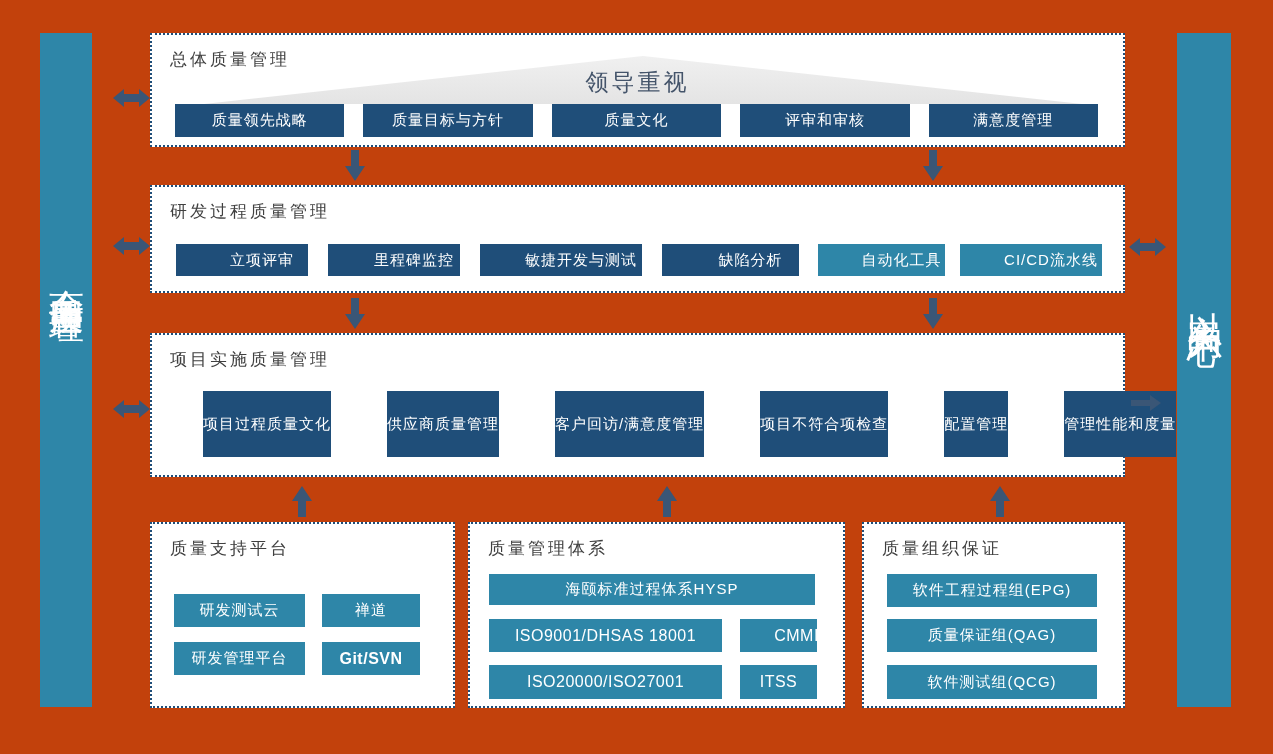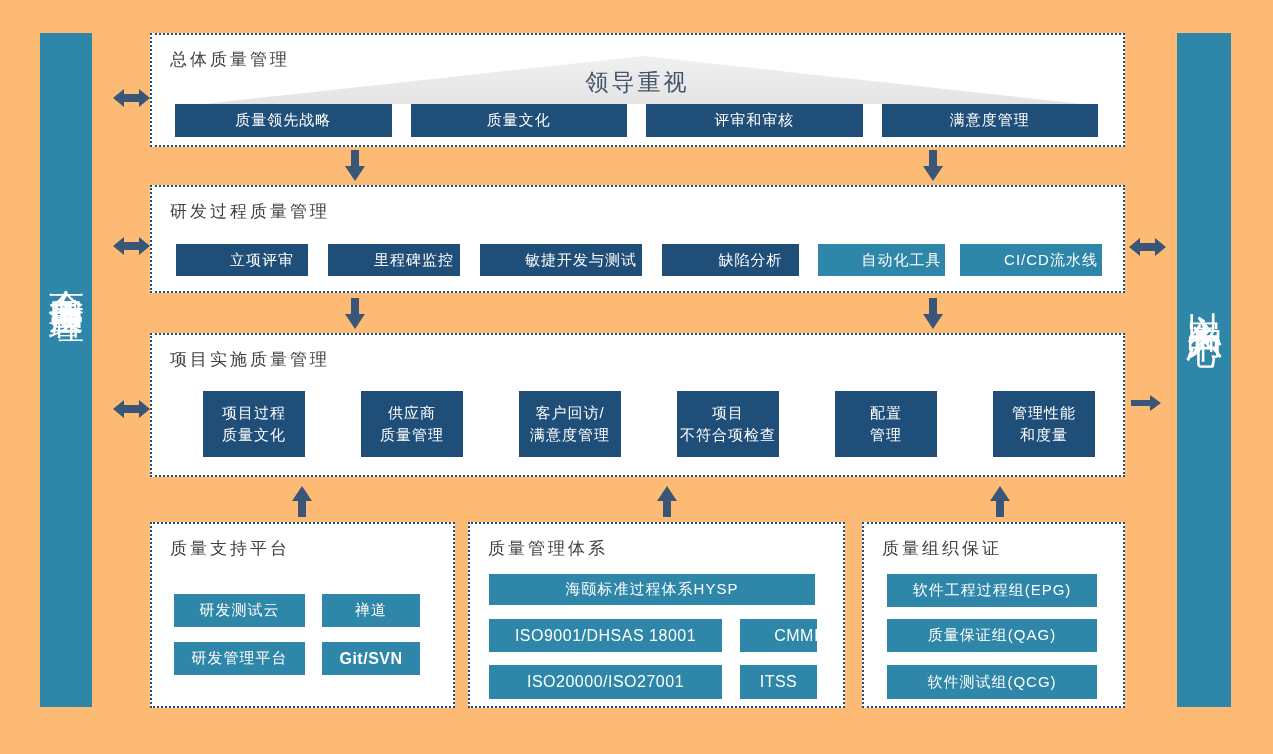--- a/index.html
+++ b/index.html
@@ -1,17 +1,17 @@
 <!DOCTYPE html>
 <html><head>
 <meta charset="utf-8">
 <style>
   html,body{margin:0;padding:0;background:#ffffff;}
   .canvas{
-    position:relative;width:1273px;height:754px;background:#fdba74;overflow:hidden;
+    position:relative;width:1273px;height:754px;background:#c2410c;overflow:hidden;
     font-family:"Liberation Sans","DejaVu Sans",sans-serif;
   }
   
   .sidebar{position:absolute;top:33px;height:674px;background:#2e86a8;}
   .sidebar.left{left:40px;width:52px;}
   .sidebar.right{left:1177px;width:54px;}
   .vtext{
     position:absolute;left:50%;transform:translateX(-50%);
     writing-mode:vertical-rl;text-orientation:upright;
     color:#ffffff;font-size:35px;letter-spacing:4px;white-space:nowrap;
@@ -40,21 +40,21 @@
     position:absolute;left:0;right:0;top:32px;text-align:center;
     font-size:23px;color:#44546a;letter-spacing:3px;
   }
   
   .pill{
     position:absolute;display:flex;align-items:center;justify-content:center;
     background:#1f4e79;color:#ffffff;font-size:15px;letter-spacing:1px;
     text-align:center;box-sizing:border-box;white-space:nowrap;
   }
   .pill.teal{background:#2e86a8;}
-  .pill.two{flex-direction:column;line-height:22px;margin-left:29px;}
+  .pill.two{flex-direction:row;line-height:22px;margin-left:29px;}
   .pill.latin{font-size:16px;letter-spacing:0.5px;}
   .pill.bold{font-weight:bold;}
   
   .flexrow{position:absolute;display:flex;}
   .row1{left:23px;right:25px;top:69px;height:33px;gap:19px;}
   .row1 .pill{position:static;flex:1;}
   .row3{left:22px;right:28px;top:56px;height:66px;gap:27px;}
   .row3 .pill{position:static;flex:1;}
   
   .r2{top:57px;height:32px;padding-left:40px;}
@@ -95,20 +95,21 @@
   <div class="sidebar right">
     <span class="vtext rt">以客户为中心</span>
   </div>
 
   <div class="sec sec1">
     <div class="tri"></div>
     <div class="sec-title">总体质量管理</div>
     <div class="tri-label">领导重视</div>
     <div class="flexrow row1">
       <div class="pill">质量领先战略</div>
+      <div class="pill">质量目标与方针</div>
       <div class="pill">质量文化</div>
       <div class="pill">评审和审核</div>
       <div class="pill">满意度管理</div>
     </div>
   </div>
 
   <div class="sec sec2">
     <div class="sec-title">研发过程质量管理</div>
     <div class="pill r2 b1">立项评审</div>
     <div class="pill r2 b2">里程碑监控</div>

